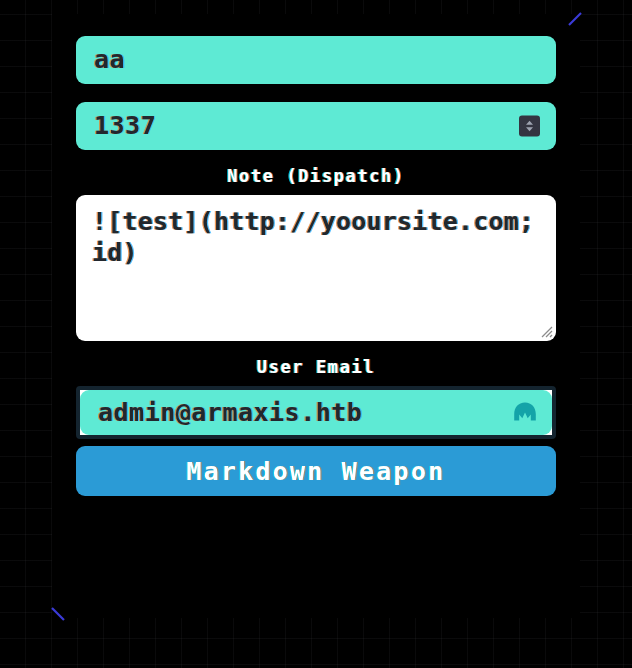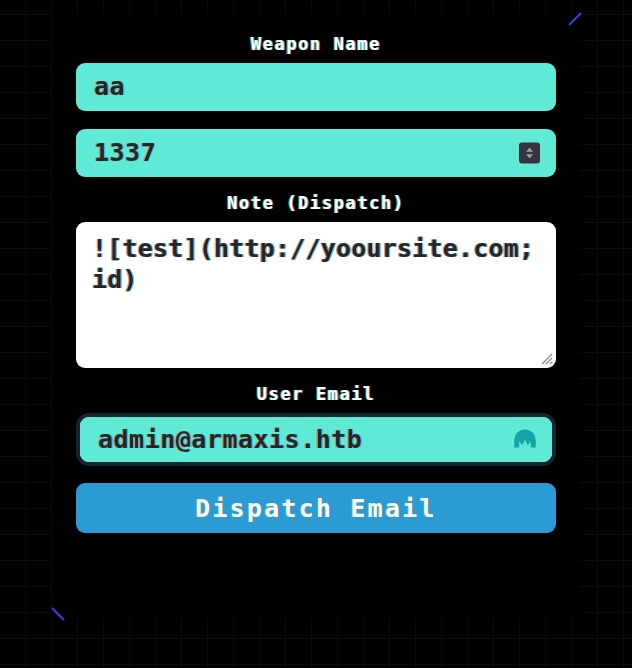--- a/index.html
+++ b/index.html
@@ -152,25 +152,25 @@
     position: absolute;
     right: 3px;
     bottom: 3px;
     width: 15px;
     height: 15px;
     cursor: nwse-resize;
   }
   #note-resize-grip svg { display: block; }
 
   
-  .email-field-block { margin-bottom: 17px; }
+  .email-field-block { margin-bottom: 7px; }
   #email-focus-ring {
     position: relative;
     border: 4px solid #14242f;
-    border-radius: 13px;
+    border-radius: 4px;
     background: #ffffff;
     padding: 0;
   }
   .email-input {
     border-radius: 9px;
     padding-right: 54px;
     height: 45px;
     line-height: 45px;
   }
   #autofill-icon {
@@ -219,21 +219,20 @@
       </svg>
     </span>
 
     <span class="corner-accent bl">
       <svg width="22" height="22" viewBox="0 0 22 22">
         <line x1="2" y1="10" x2="14" y2="22" stroke="#3b3bd8" stroke-width="2.2"></line>
       </svg>
     </span>
 
     <div class="field-block">
-      <label class="field-label">Weapon Name</label>
       <input class="text-input" type="text" value="aa" style="">
     </div>
 
     <div class="field-block">
       <div class="num-wrap">
         <input class="num-input" type="text" value="1337" style="">
         <span id="price-spinner">
           <svg width="13" height="15" viewBox="0 0 13 15">
             <path d="M6.5 2.2 L10 6.2 L3 6.2 Z" fill="#9ea3b0"></path>
             <path d="M6.5 12.8 L3 8.8 L10 8.8 Z" fill="#9ea3b0"></path>
@@ -261,16 +260,16 @@
       <div id="email-focus-ring">
         <input class="email-input" type="text" value="admin@armaxis.htb" style="">
         <span id="autofill-icon">
           <svg width="26" height="24" viewBox="0 0 26 24">
             <path d="M13 1.5 C6.4 1.5 2.2 6.6 2.2 13.2 L2.2 19.5 L7.2 19.5 L7.2 13.4 L10.3 17.3 L13 11.6 L15.7 17.3 L18.8 13.4 L18.8 19.5 L23.8 19.5 L23.8 13.2 C23.8 6.6 19.6 1.5 13 1.5 Z" fill="#14a3a8"></path>
           </svg>
         </span>
       </div>
     </div>
 
-    <button id="dispatch-button">Dispatch Email</button>
+    <button id="dispatch-button">Markdown Weapon</button>
 
   </div>
 </div>
 
 </body></html>

